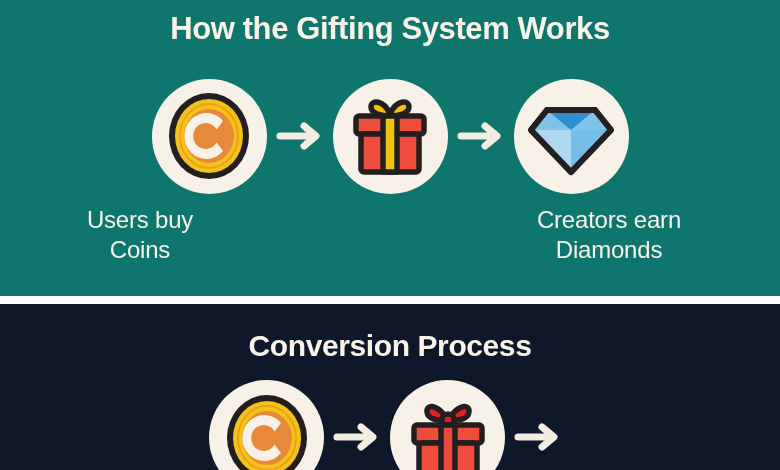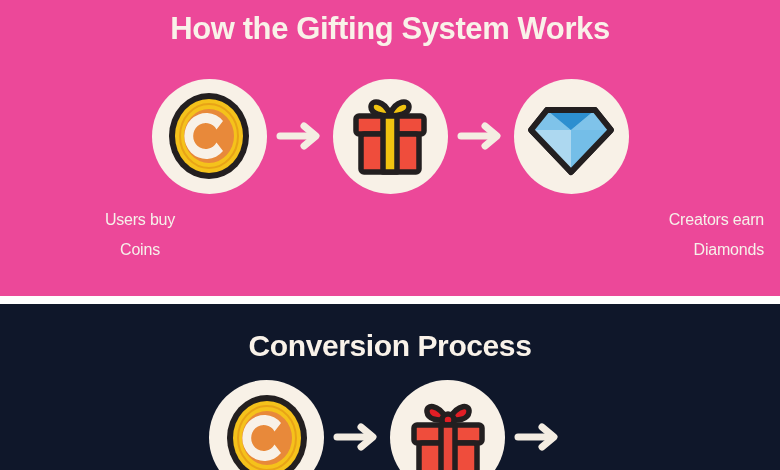--- a/index.html
+++ b/index.html
@@ -24,21 +24,21 @@
   
   .section {
     position: absolute;
     left: 0;
     width: 780px;
     overflow: hidden;
   }
   #section-gifting {
     top: 0;
     height: 296px;
-    background: #ec4899;
+    background: #0f766e;
   }
   #section-conversion {
     top: 304px;
     height: 174px;
     background: #0f172a;
   }
 
   
   .section-title {
     position: absolute;
@@ -95,30 +95,30 @@
     align-items: center;
     justify-content: center;
   }
   .arrow svg { display: block; }
 
   
   .step-caption {
     position: absolute;
     top: 205px;
     color: #F6F1EA;
-    font-size: 16px;
+    font-size: 24px;
     line-height: 30px;
     text-align: center;
     white-space: pre-line;
     font-weight: normal;
     letter-spacing: -0.2px;
   }
   #caption-coins   { left: 40px;  width: 200px; }
   #caption-gifts   { left: 275px; width: 220px; }
-  #caption-diamonds{ left: 554px; width: 210px; text-align: right; }
+  #caption-diamonds{ left: 504px; width: 210px; }
 
   
   #withdraw-text {
     flex: 0 0 auto;
     width: 200px;
     color: #F6F1EA;
     font-size: 24px;
     line-height: 32px;
     text-align: left;
     white-space: pre-line;

